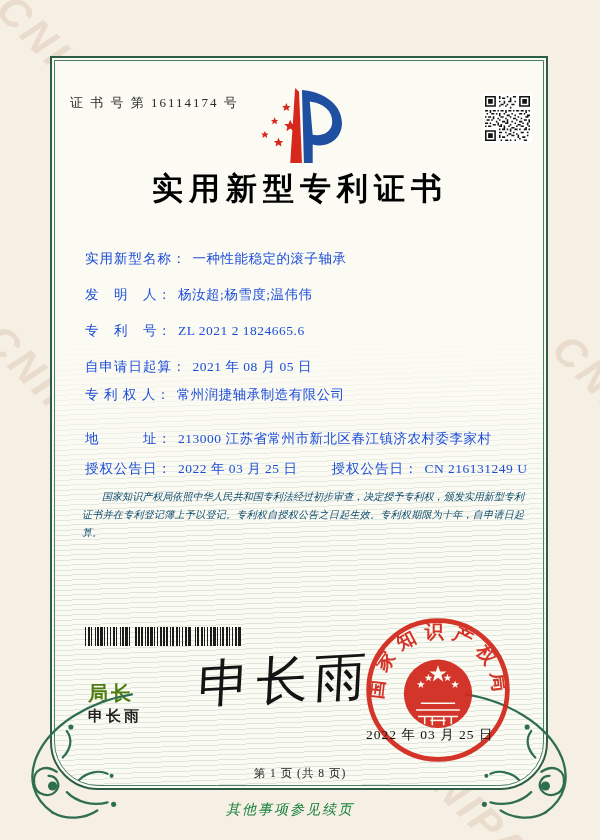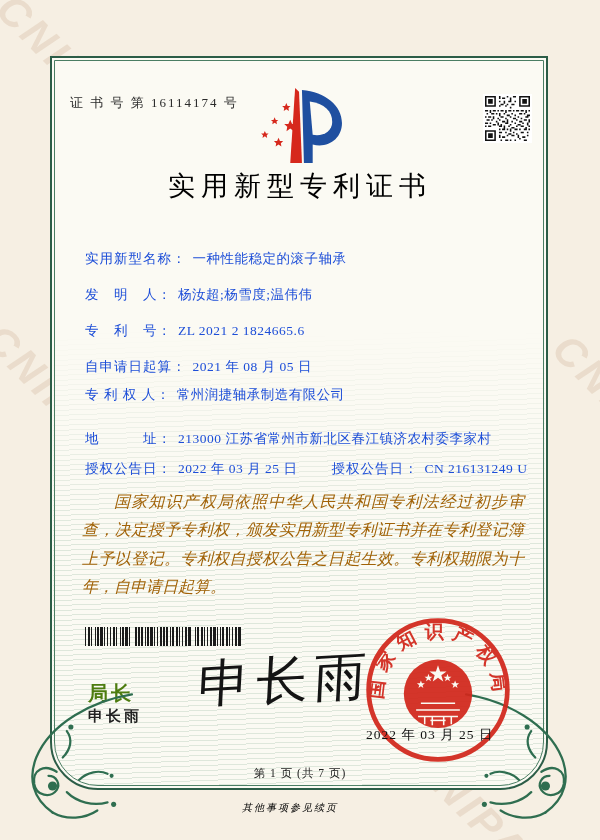--- a/index.html
+++ b/index.html
@@ -45,34 +45,34 @@
   .ornament{position:absolute;width:112px;height:128px;z-index:3;}
   
   .cert-no{
     position:absolute;left:70px;top:94px;
     font-size:13px;color:#2b2b2b;letter-spacing:2px;z-index:2;
   }
   .logo{position:absolute;left:250px;top:86px;width:100px;height:82px;z-index:2;}
   .qr{position:absolute;left:483px;top:94px;width:49px;height:49px;background:#fff;padding:2px;box-sizing:border-box;z-index:2;}
   .title{
     position:absolute;left:0;top:168px;width:600px;text-align:center;
-    font-size:27px;font-weight:400;color:#000;letter-spacing:6px;z-index:2;
+    font-size:31px;font-weight:700;color:#000;letter-spacing:6px;z-index:2;
   }
   
   .field-row{
     position:absolute;left:85px;width:440px;
     font-size:13.5px;color:#1d4ed8;z-index:2;white-space:nowrap;
   }
   .field-row .lbl{letter-spacing:1px;}
   .field-row .val{margin-left:6px;letter-spacing:0.5px;}
   .grant-pair2{margin-left:34px;}
   
   .paras{
     position:absolute;left:82px;top:488px;width:442px;
-    font-size:16px;line-height:1.78;color:#a16207;
+    font-size:10px;line-height:1.78;color:#0c4a6e;
     font-style:italic;z-index:2;text-align:justify;
   }
   .paras p{margin:0;text-indent:2em;}
   
   .barcode{
     position:absolute;left:85px;top:627px;width:156px;height:19px;z-index:2;
     background-image:repeating-linear-gradient(90deg,
       #1b1b1b 0 1.5px, transparent 1.5px 3px,
       #1b1b1b 3px 5.5px, transparent 5.5px 6.5px,
       #1b1b1b 6.5px 7.5px, transparent 7.5px 10px,
@@ -100,21 +100,21 @@
     position:absolute;left:366px;top:726px;width:140px;
     font-size:13.5px;color:#111;letter-spacing:1px;z-index:4;white-space:nowrap;
   }
   
   .page-footer{
     position:absolute;left:0;top:766px;width:600px;text-align:center;
     font-size:11.5px;color:#222;z-index:2;letter-spacing:1px;
   }
   .continuation{
     position:absolute;left:0;top:801px;width:580px;text-align:center;
-    font-size:10px;font-style:italic;color:#000000;z-index:2;letter-spacing:2px;
+    font-size:14px;font-style:italic;color:#15803d;z-index:2;letter-spacing:2px;
   }
 </style>
 </head>
 <body>
 
 <div class="wm" style="left:-18px;top:30px;">CNIPA</div>
 <div class="wm" style="left:-30px;top:360px;">CNIPA</div>
 <div class="wm" style="left:538px;top:370px;">CNIPA</div>
 <div class="wm" style="left:352px;top:258px;font-size:46px;color:rgba(210,185,160,0.30);">CNIPA</div>
 <div class="wm" style="left:150px;top:520px;color:rgba(210,185,160,0.18);">CNIPA</div>
@@ -236,14 +236,14 @@
       <path d="M62 94 H98"></path>
       <path d="M57 101 H103"></path>
       <path d="M59 108 H101"></path>
       <path d="M66 108 V116 M74 108 V117 M86 108 V117 M94 108 V116"></path>
       <path d="M72 112 H88"></path>
     </g>
   </g>
 </svg>
 <div class="seal-date">2022 年 03 月 25 日</div>
 
-<div class="page-footer">第 1 页 (共 7 页)</div>
+<div class="page-footer">第 1 页 (共 8 页)</div>
 <div class="continuation">其他事项参见续页</div>
 
 </body></html>

